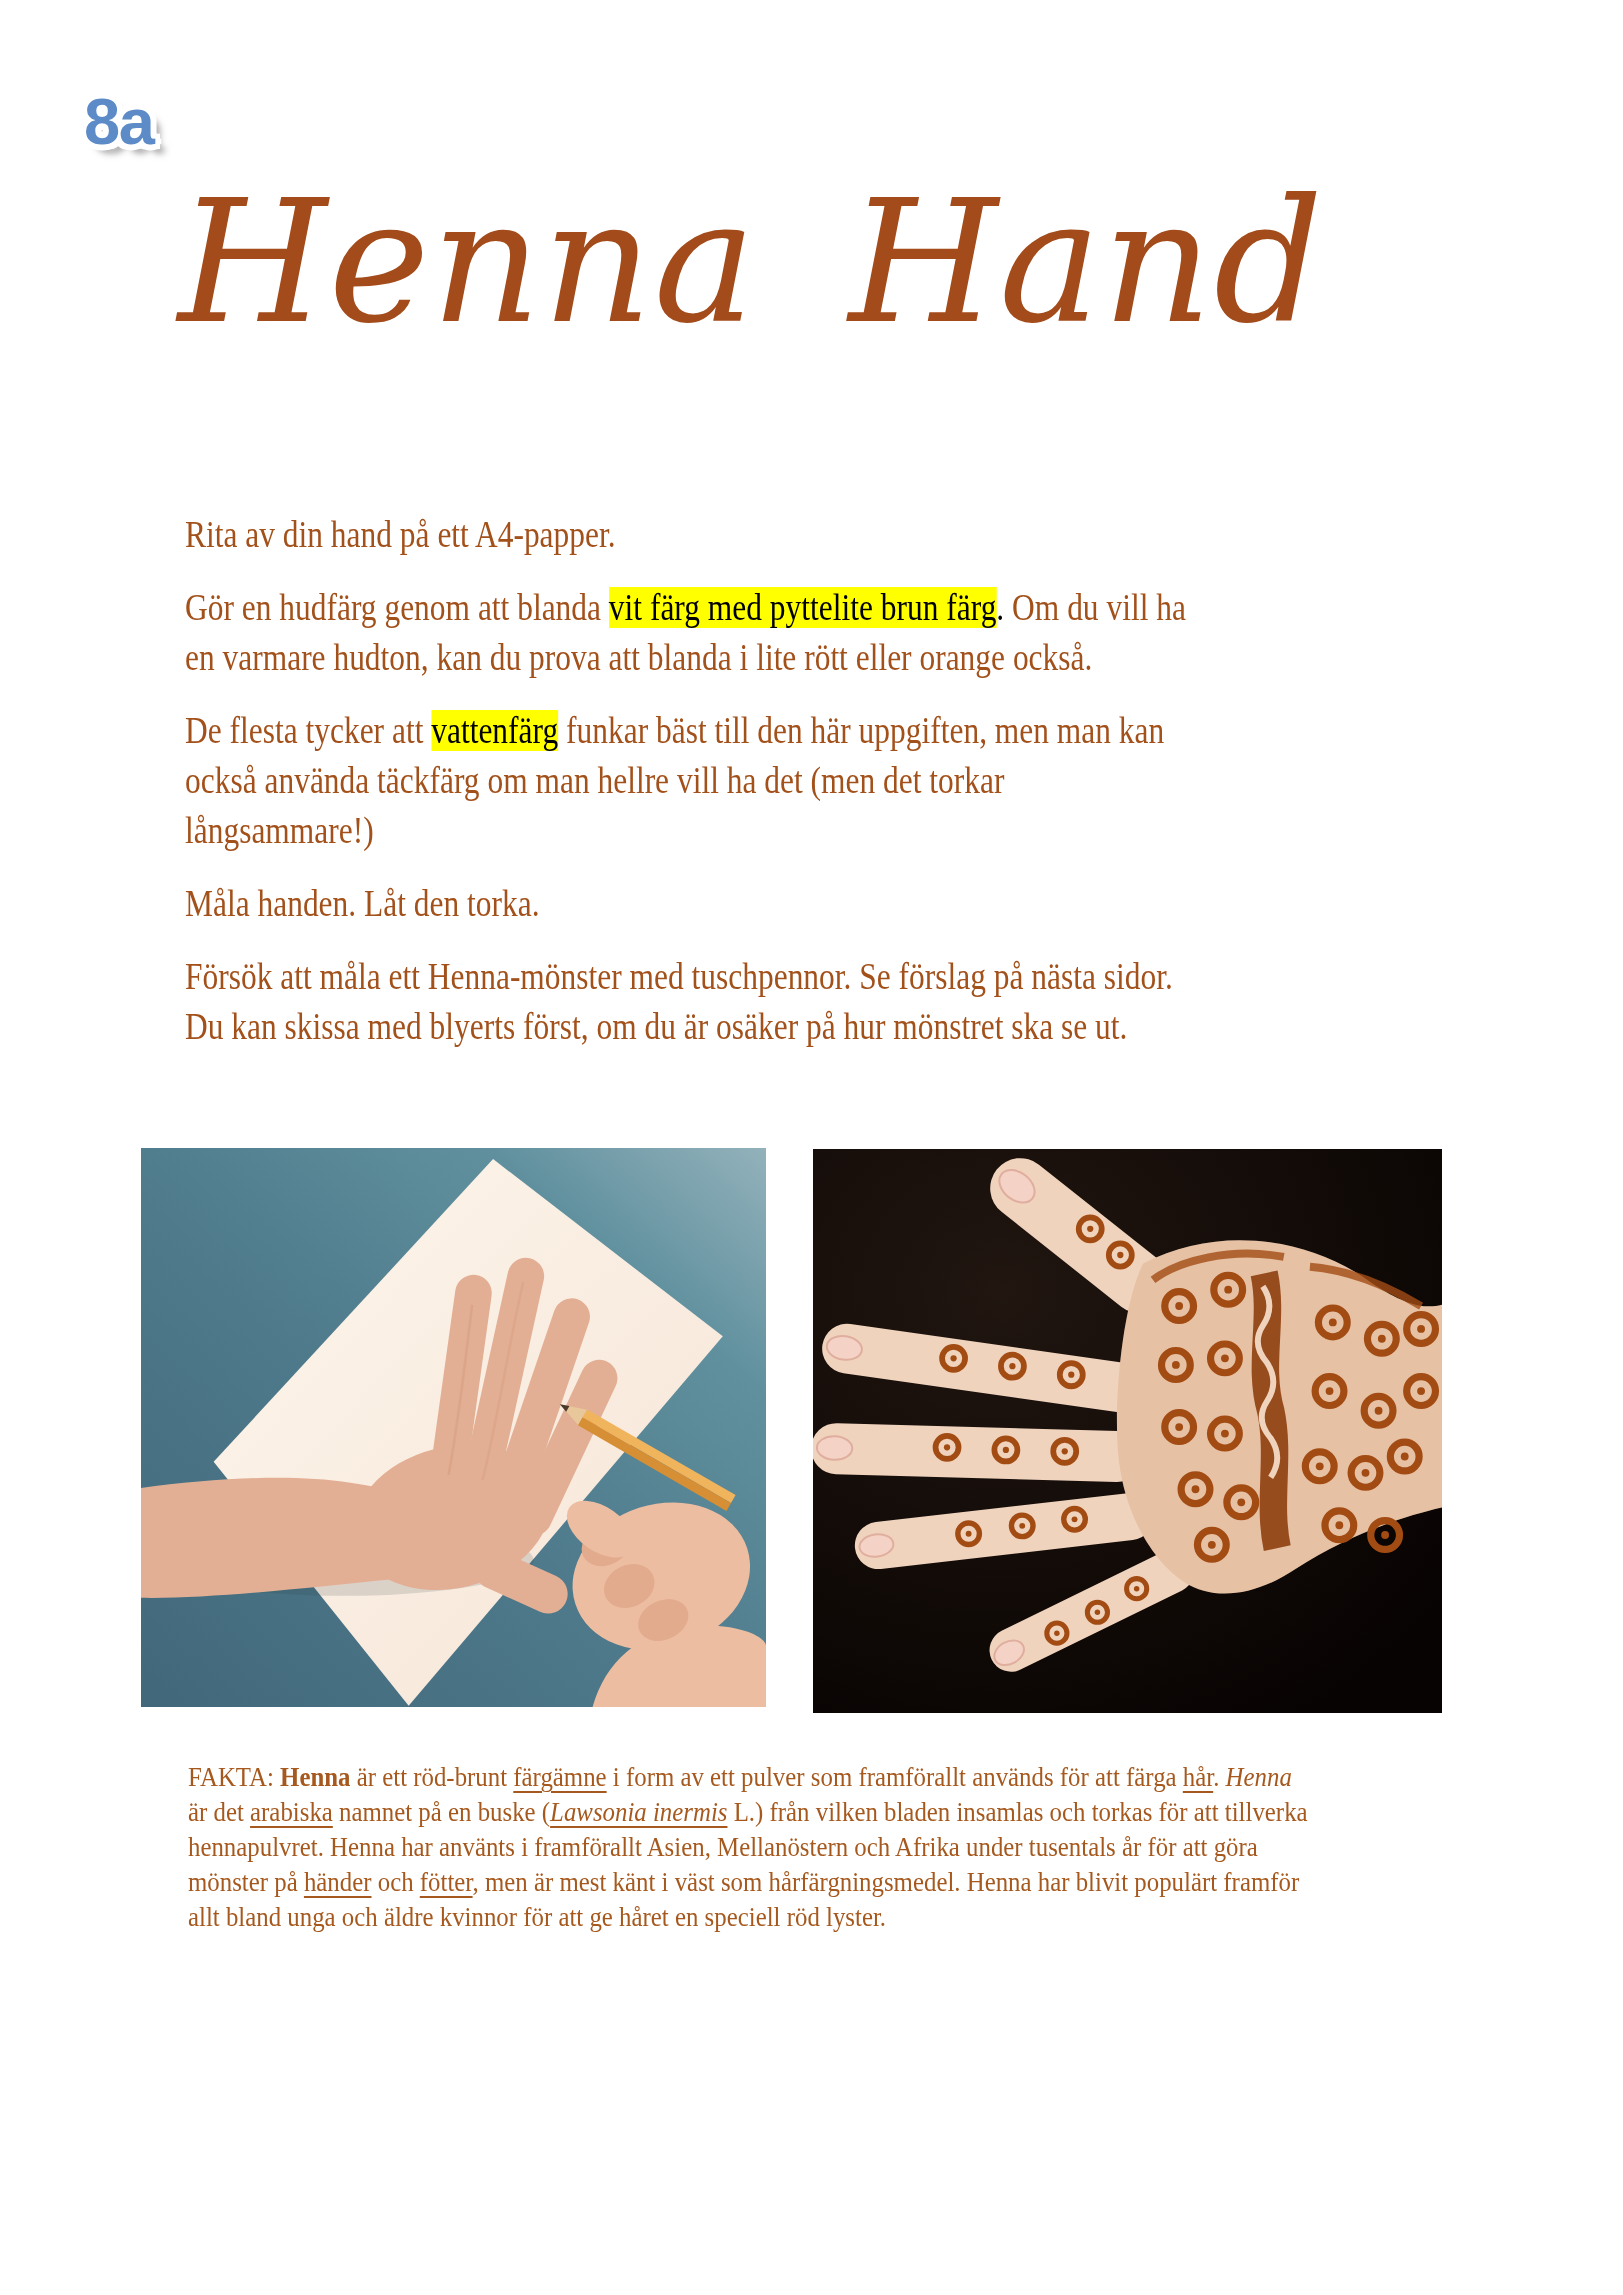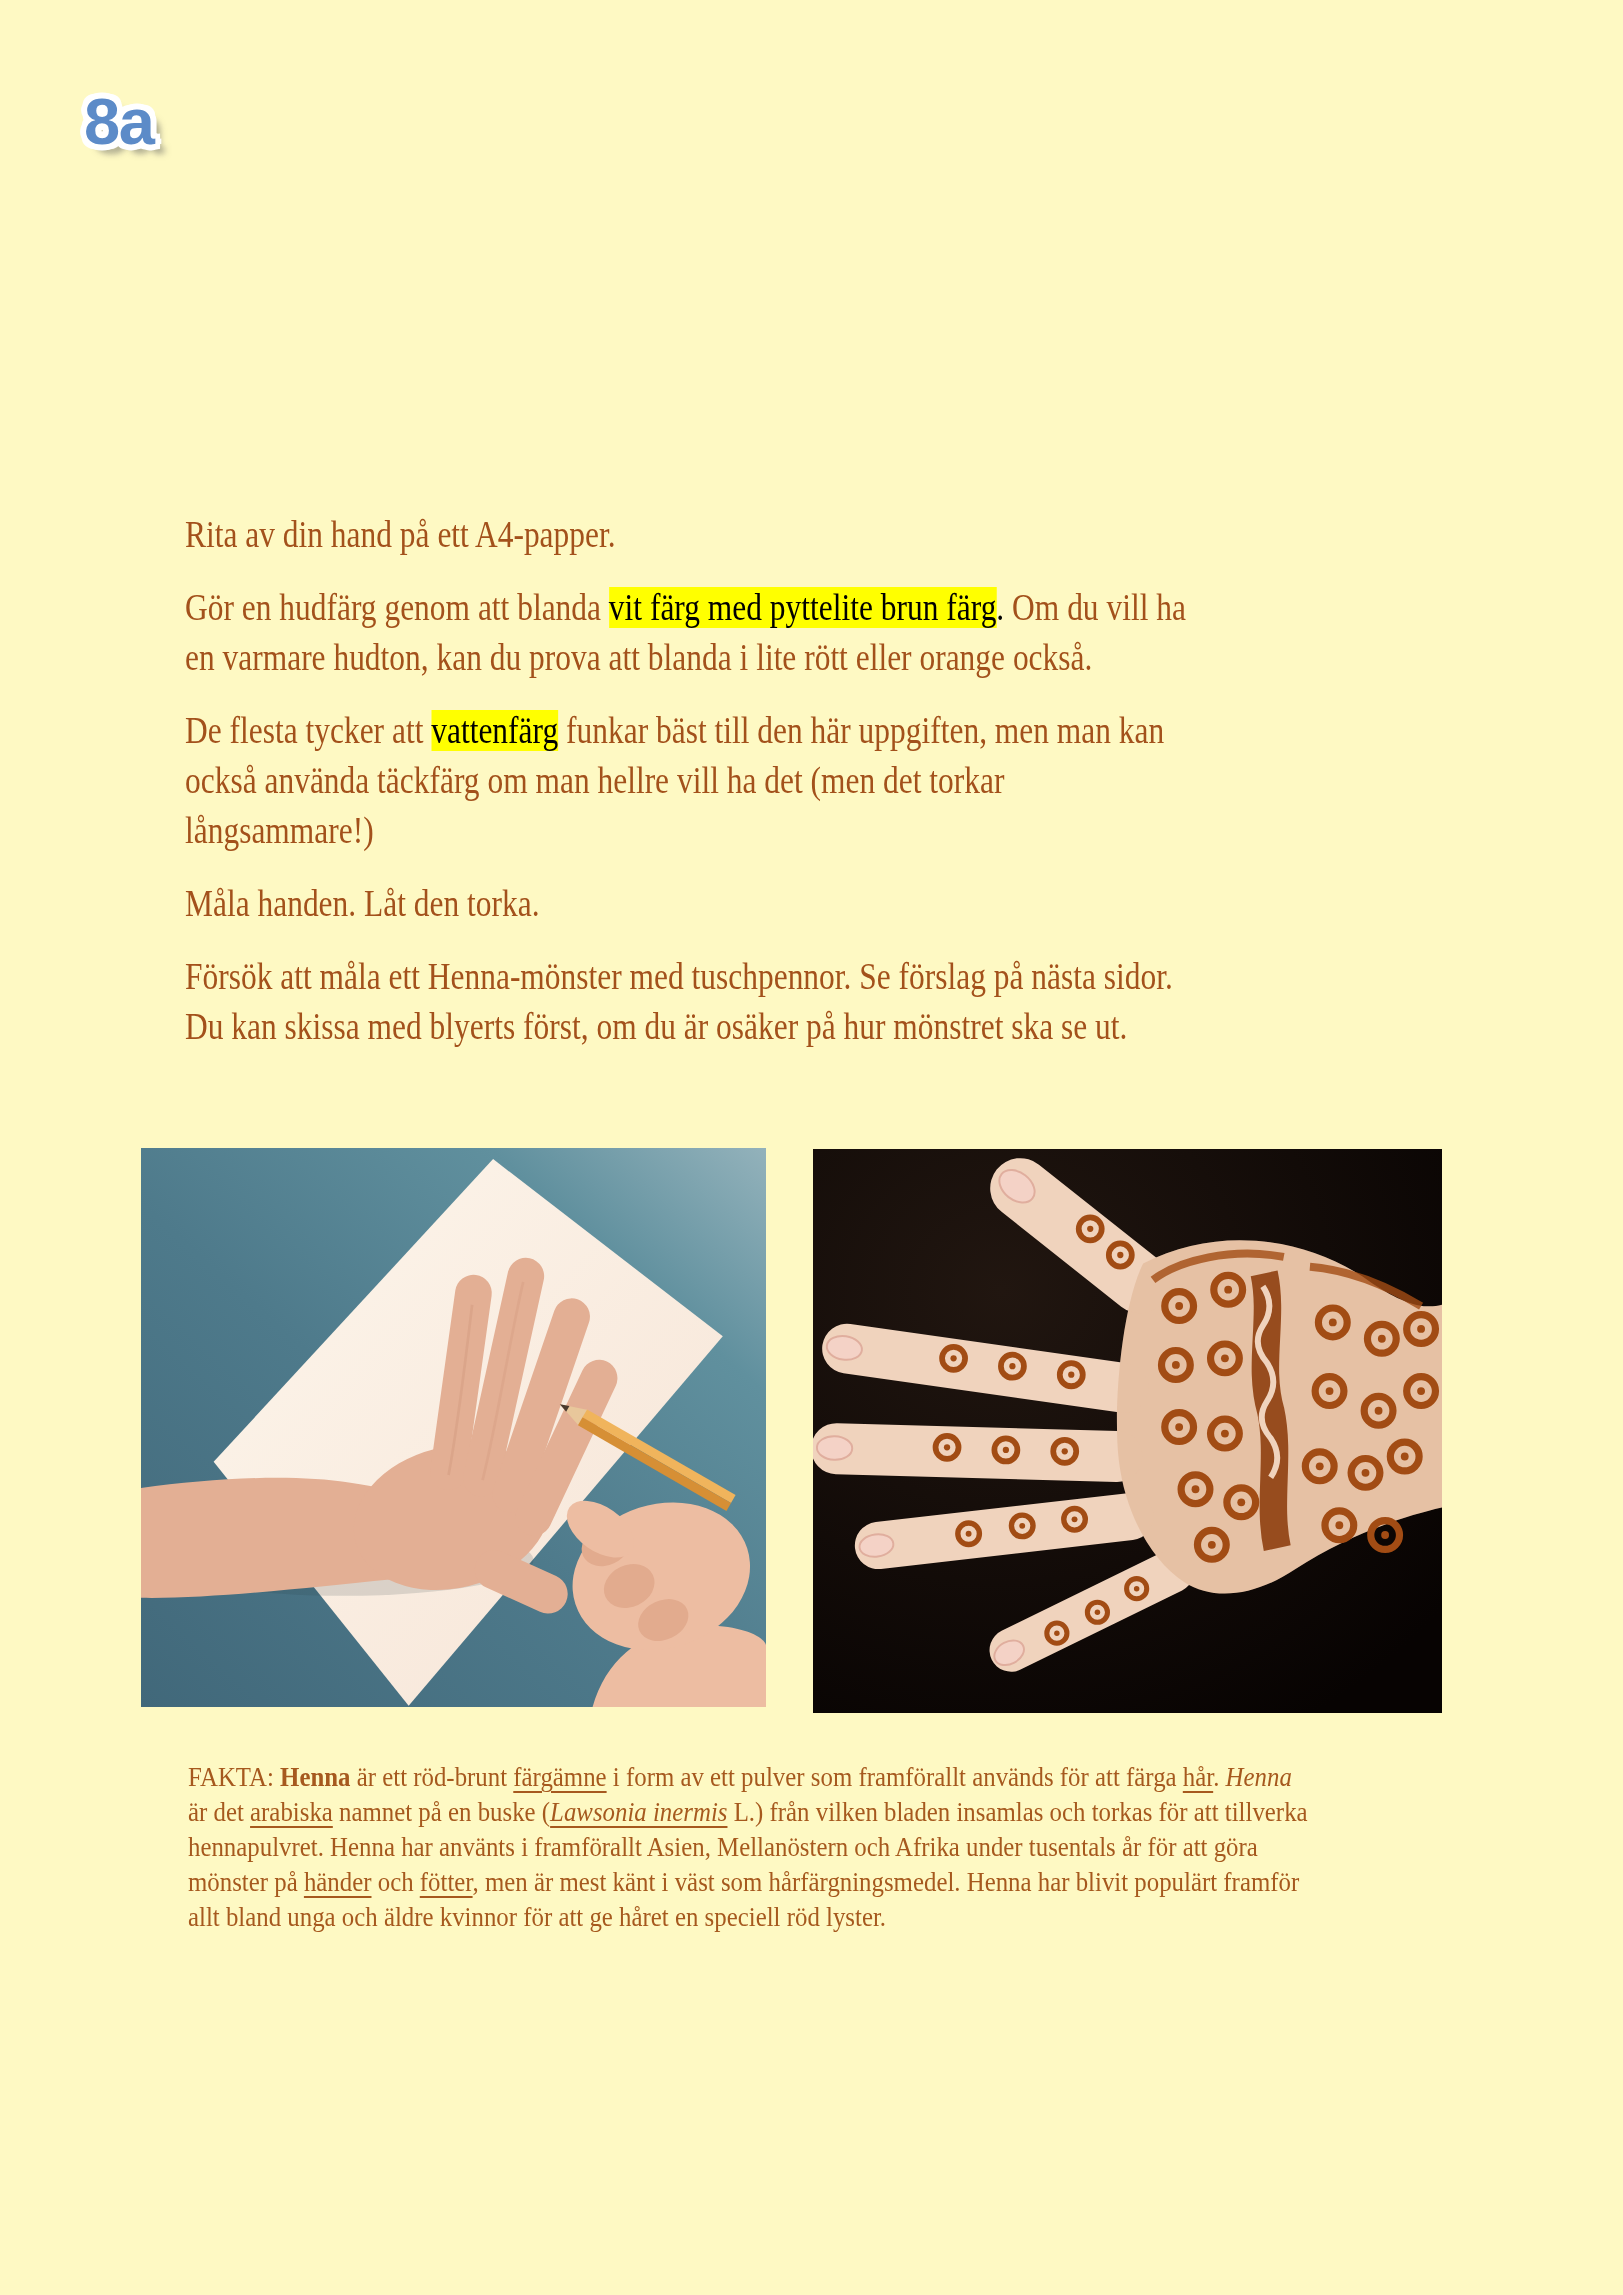--- a/index.html
+++ b/index.html
@@ -7,21 +7,21 @@
     --title-brown:#A34B1A;
     --body-brown:#A3511B;
     --fakta-brown:#A6591E;
     --hl:#FFFF00;
     --hl-text:#000000;
   }
   html,body{margin:0;padding:0;background:#888;}
   .page{
     position:relative;
     width:1623px;height:2295px;
-    background:#fef9c3;
+    background:#ffffff;
     overflow:hidden;
     font-family:"Liberation Serif", serif;
   }
   .label-8a{
     position:absolute;left:84px;top:84px;
     font-family:"Liberation Sans", sans-serif;
     font-weight:bold;font-size:65px;letter-spacing:-1.3px;
     color:var(--label-blue);
     text-shadow:
       -4.6px -4.6px 0 #fff, 4.6px -4.6px 0 #fff, -4.6px 4.6px 0 #fff, 4.6px 4.6px 0 #fff,
@@ -66,20 +66,21 @@
     margin:0;font-size:27px;line-height:35px;white-space:pre-wrap;
   }
 </style>
 </head>
 <body>
 
 <div class="page">
 
   <div class="label-8a">8a</div>
 
+  <h1 class="doc-title">Henna Hand</h1>
 
   <div class="body-text" id="body-text">
       <p><span class="seg-plain">Rita av din hand på ett A4-papper.</span></p>
       <p><span class="seg-plain">Gör en hudfärg genom att blanda </span><span class="seg-highlight">vit färg med pyttelite brun färg</span><span class="seg-dark">.</span><span class="seg-plain"> Om du vill ha
 en varmare hudton, kan du prova att blanda i lite rött eller orange också.</span></p>
       <p><span class="seg-plain">De flesta tycker att </span><span class="seg-highlight">vattenfärg</span><span class="seg-plain"> funkar bäst till den här uppgiften, men man kan
 också använda täckfärg om man hellre vill ha det (men det torkar
 långsammare!)</span></p>
       <p><span class="seg-plain">Måla handen. Låt den torka.</span></p>
       <p><span class="seg-plain">Försök att måla ett Henna-mönster med tuschpennor. Se förslag på nästa sidor.

